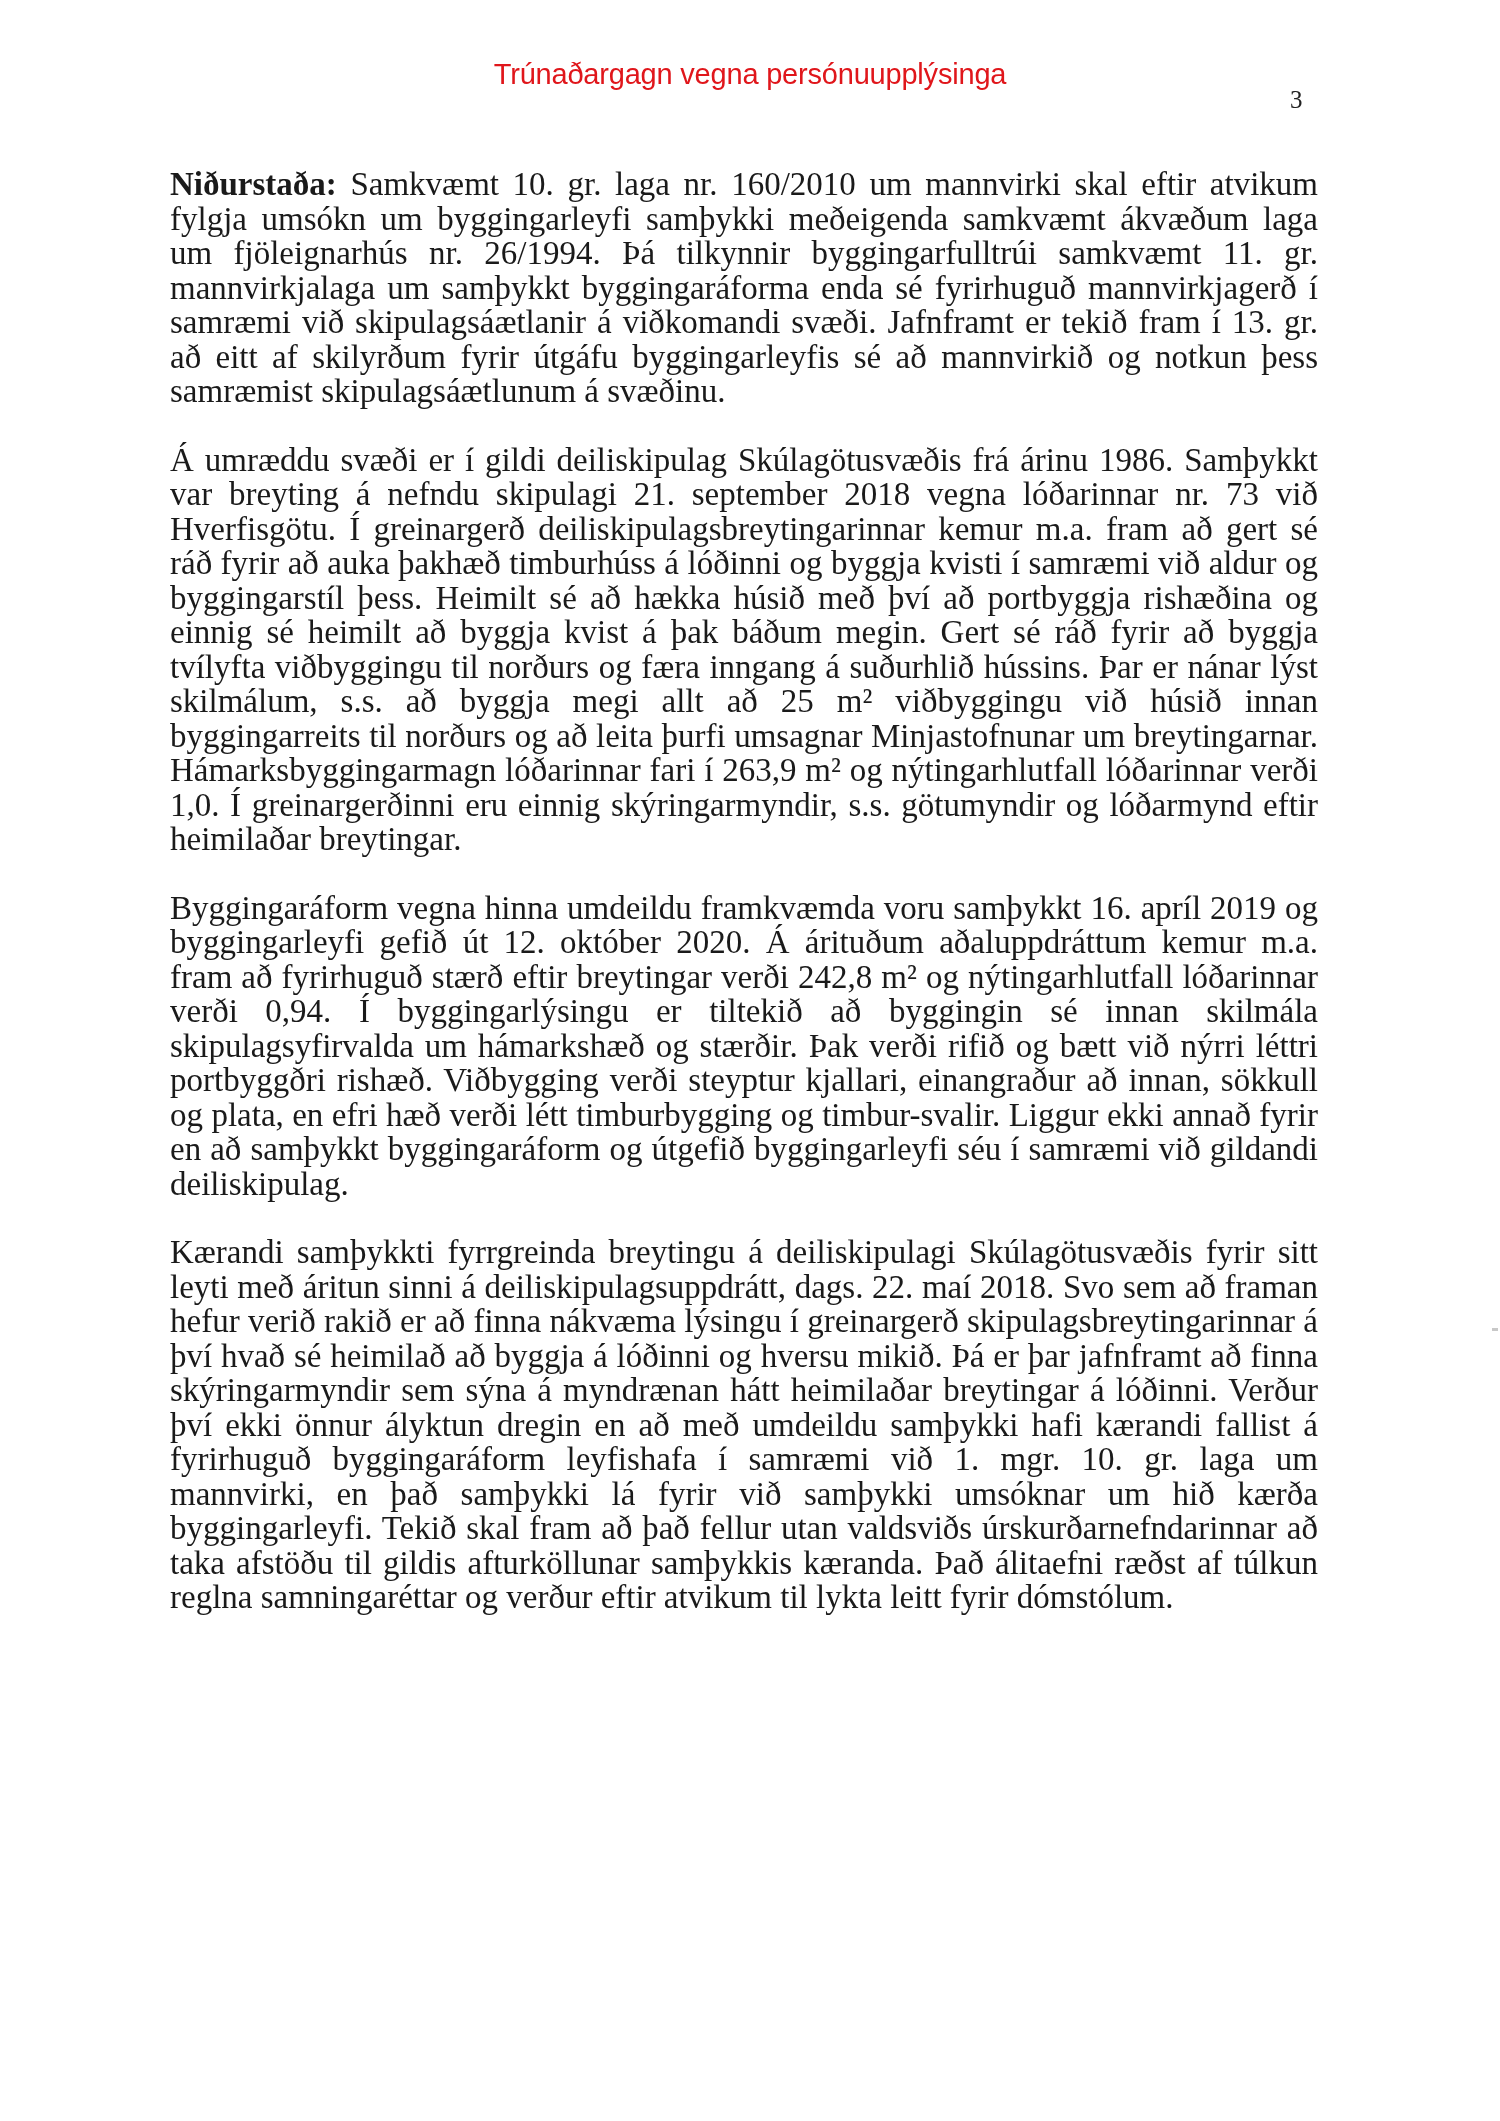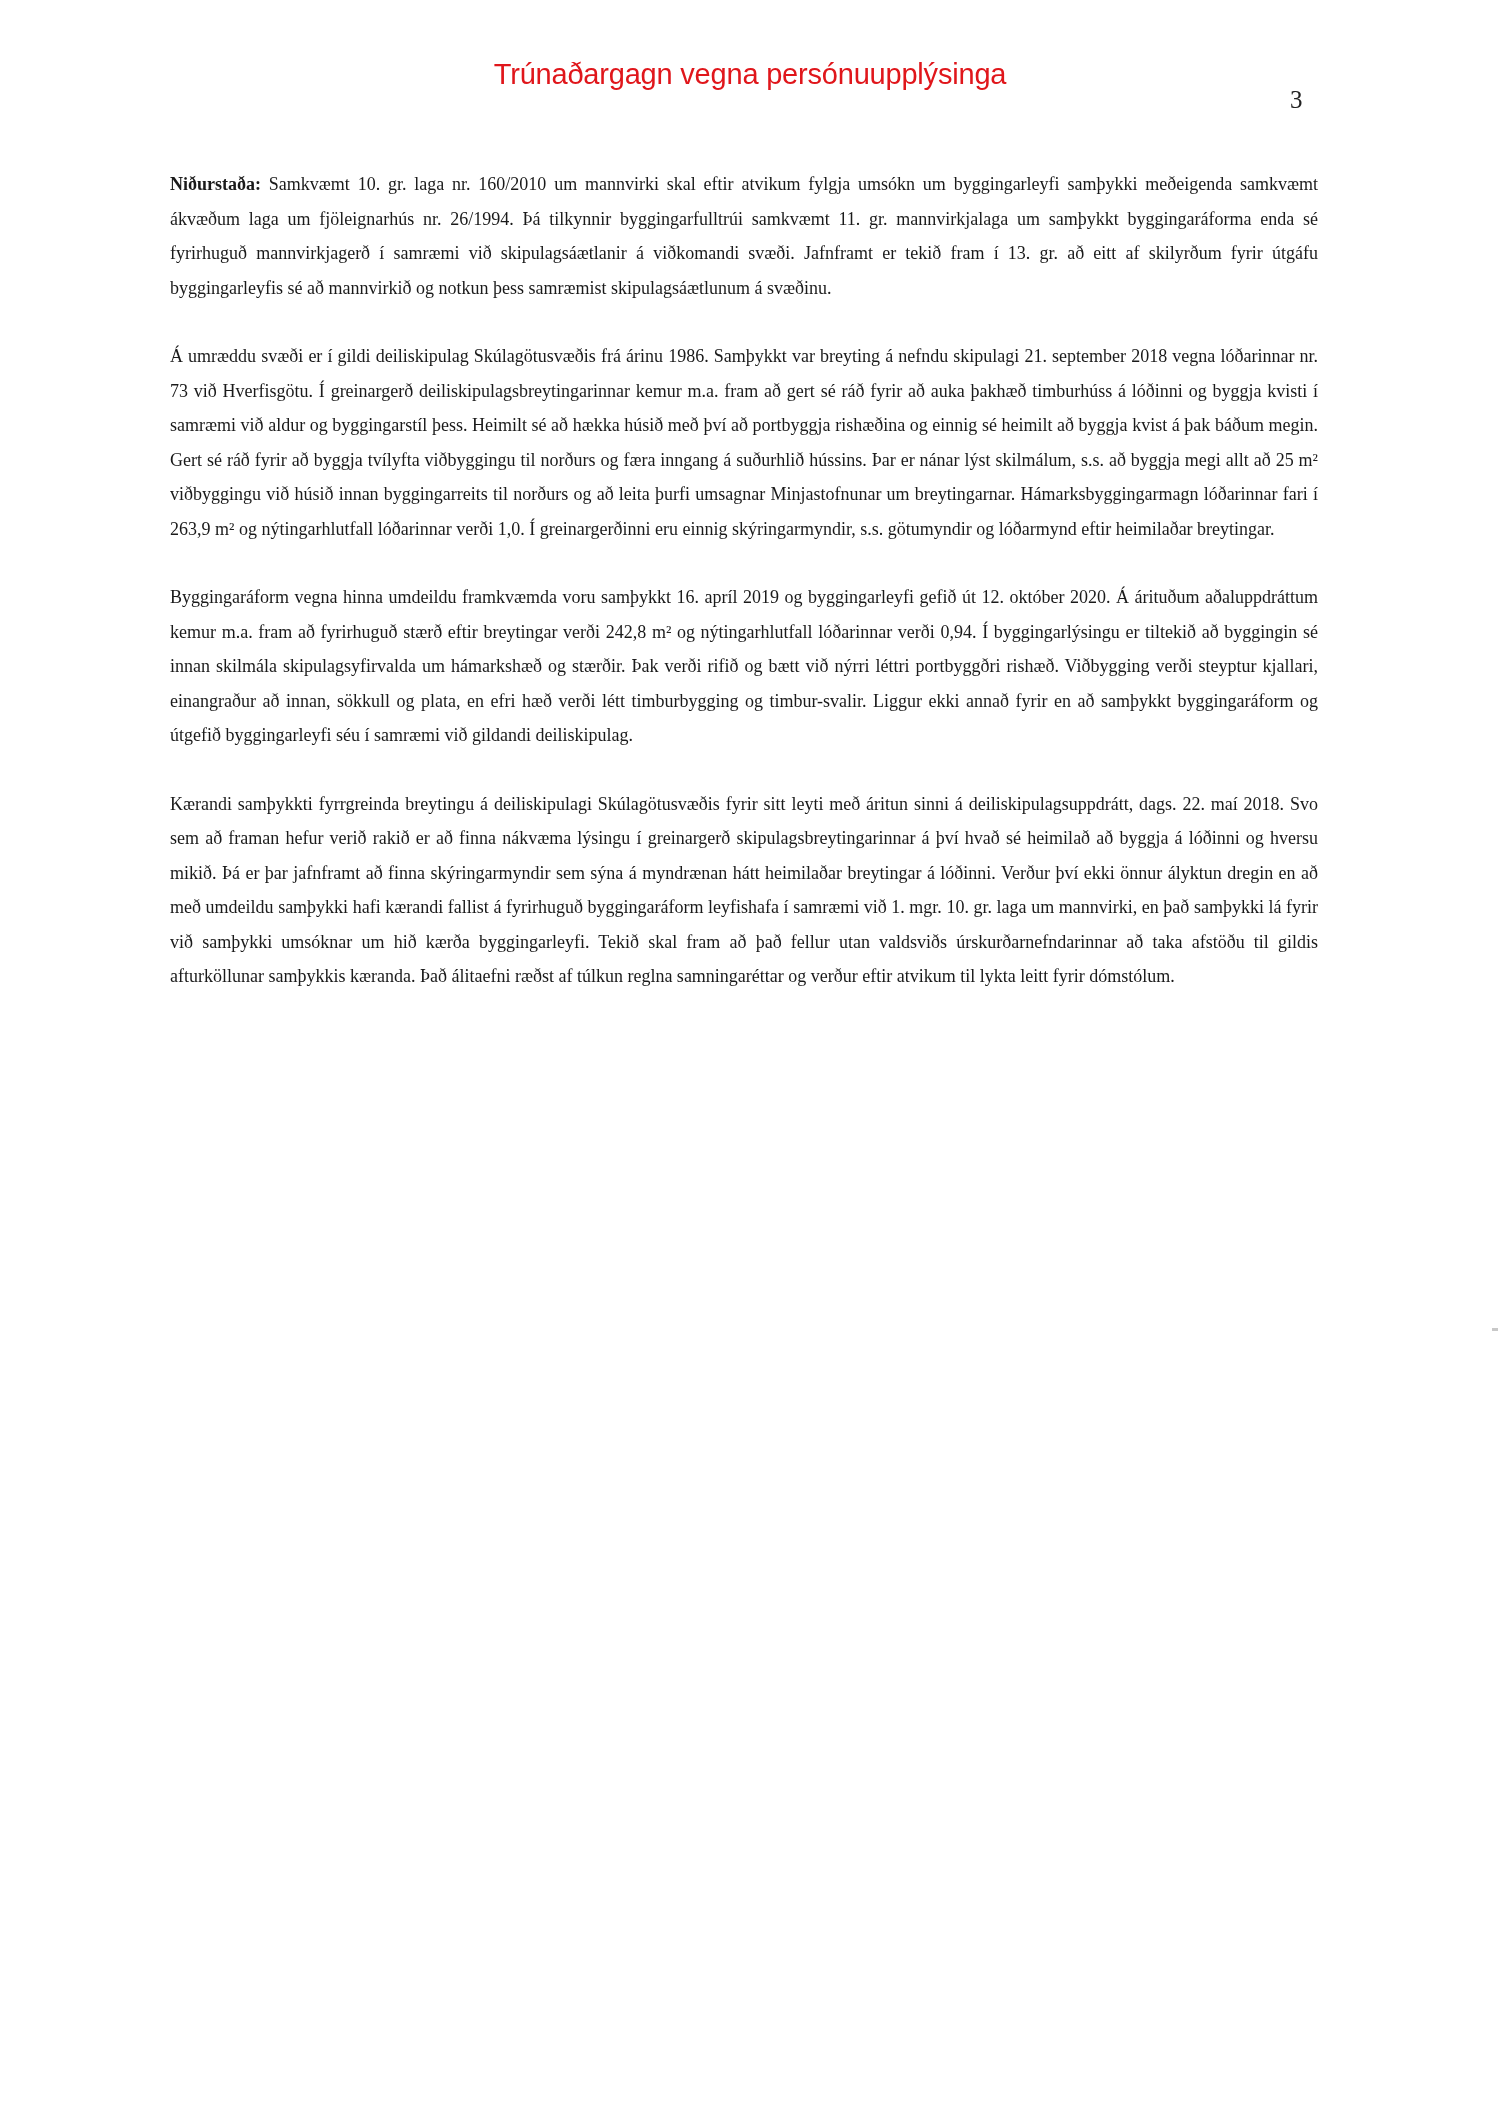--- a/index.html
+++ b/index.html
@@ -39,21 +39,21 @@
       font-family: "Liberation Serif", serif;
       font-size: 25px;
       color: #222;
     }
     .body-text {
       position: absolute;
       left: 170px;
       top: 167px;
       width: 1148px;
       font-family: "Liberation Serif", serif;
-      font-size: 18px;
+      font-size: 33px;
       line-height: 34.5px;
       color: #1a1a1a;
       text-align: justify;
     }
     .para {
       margin: 0 0 34px 0;
     }
     .lead-bold {
       font-weight: bold;
     }

